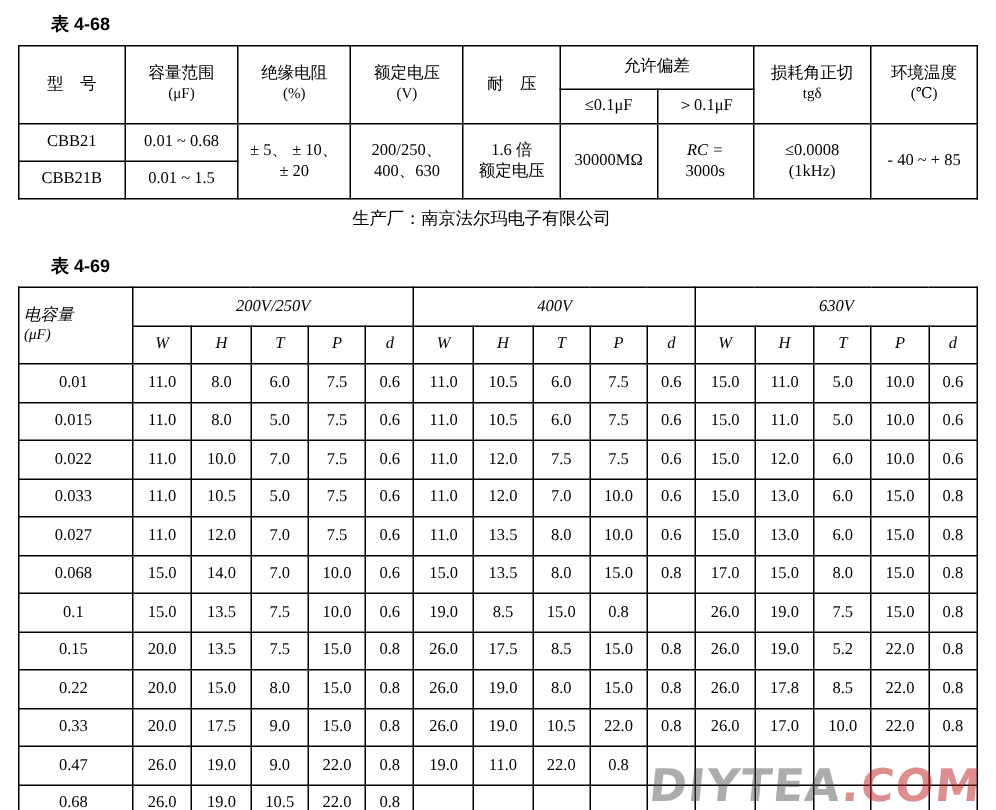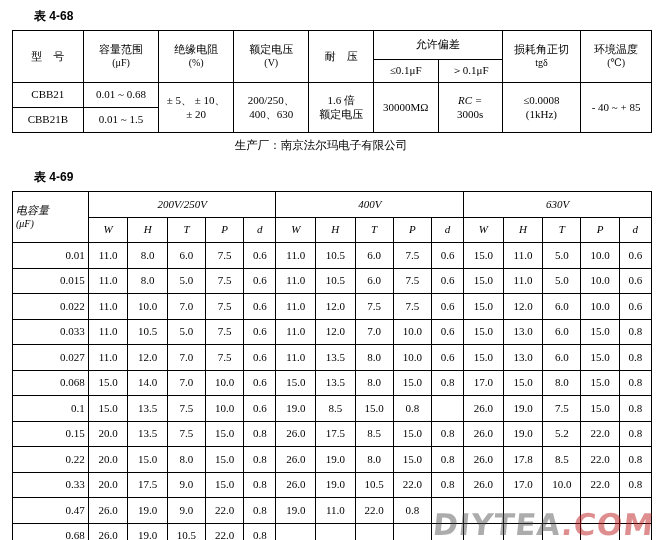--- a/index.html
+++ b/index.html
@@ -97,21 +97,21 @@
   }
   .t69 .grpname {
     font-style: normal;
   }
   .t69 .sub td {
     height: 20px;
     font-style: italic;
     font-size: 11px;
   }
   .t69 .cap-cell {
-    text-align: right;
+    text-align: center;
     padding-left: 0;
   }
   .t69 .cap-head {
     text-align: left;
   }
   .italic { font-style: italic; }
   .smallu { font-size: 10px; }
 
   
   .watermark {

